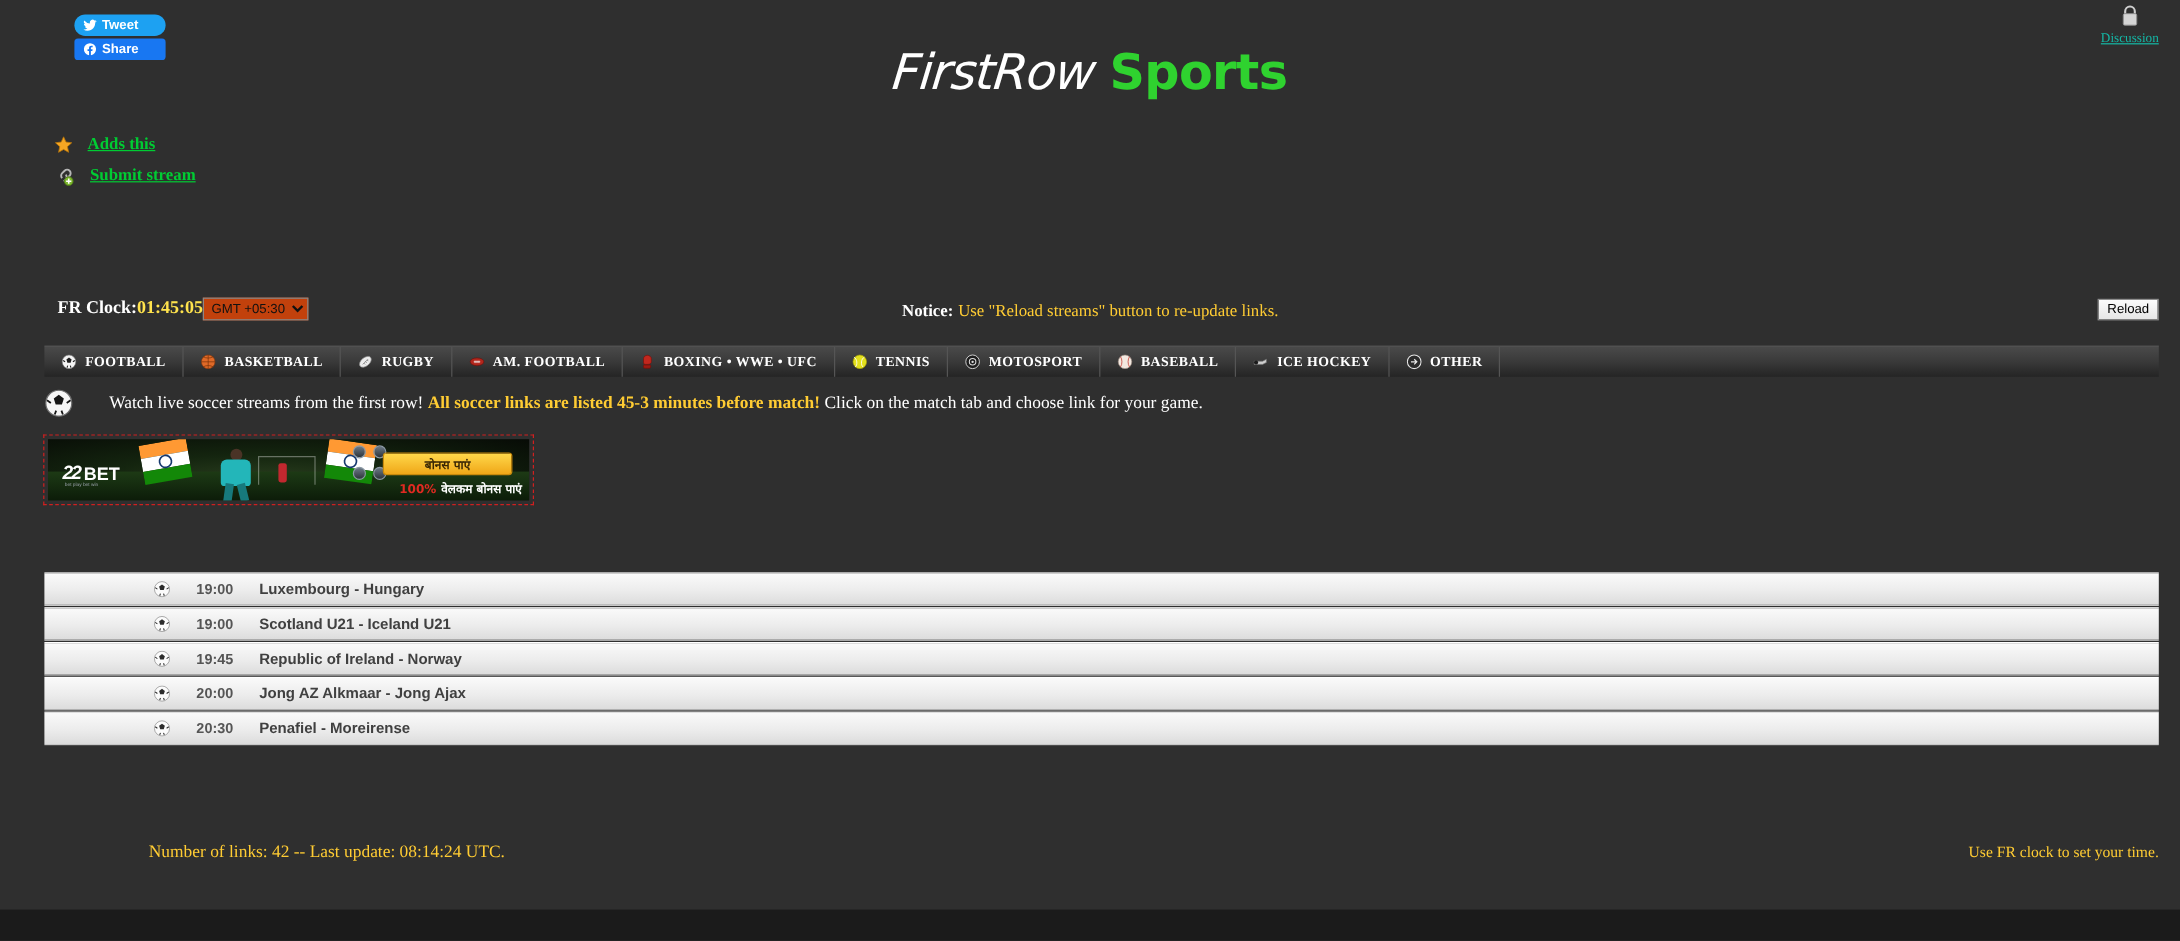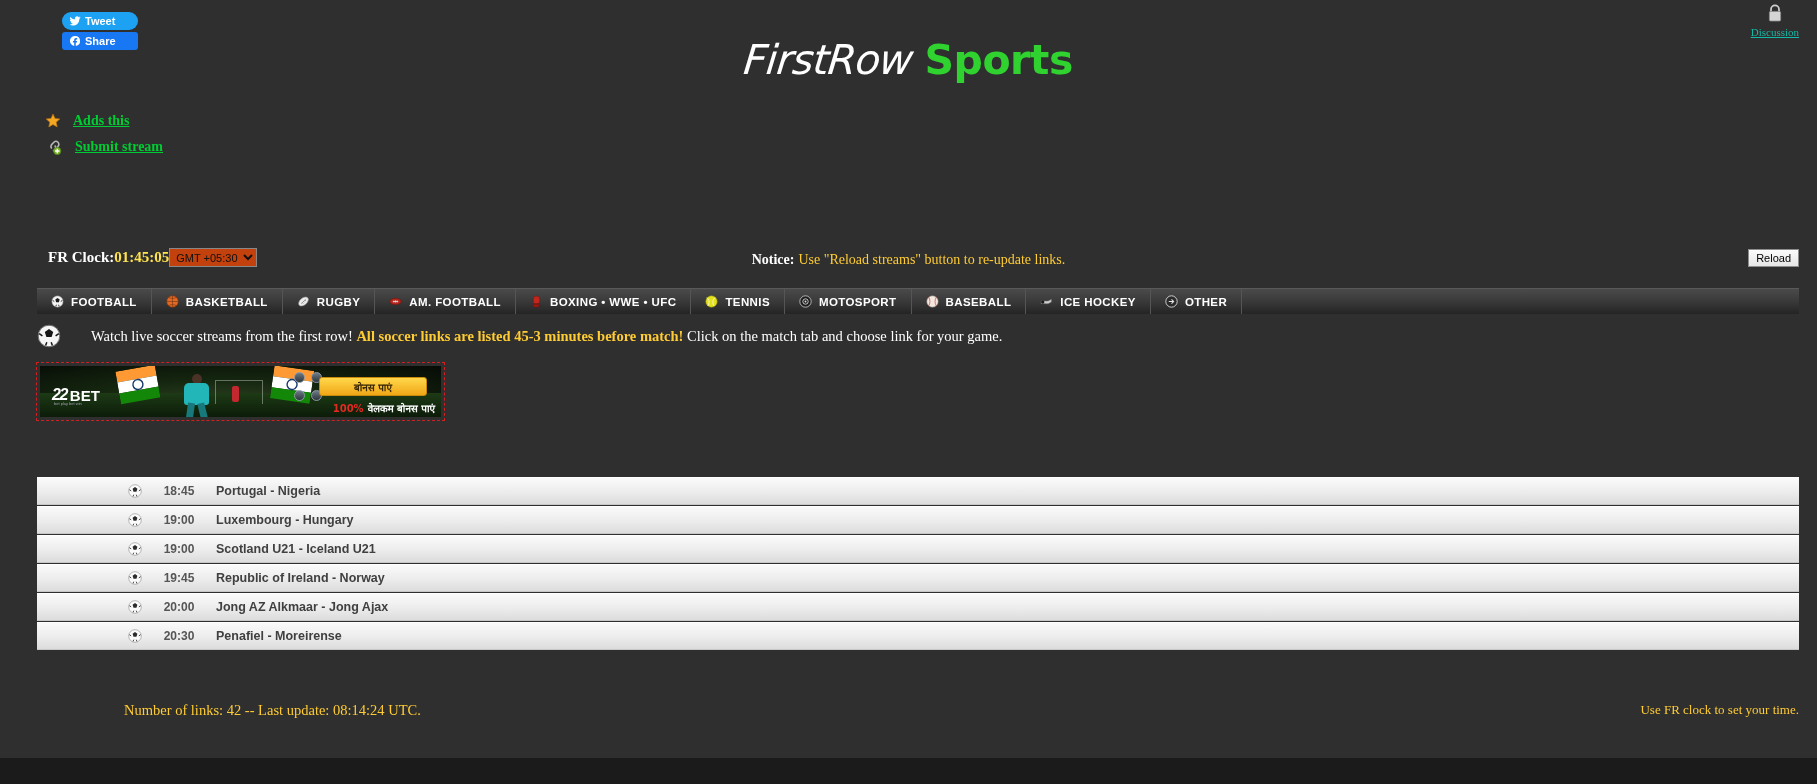--- a/index.html
+++ b/index.html
@@ -106,21 +106,21 @@
     background: linear-gradient(#4a4a4a, #3a3a3a 48%, #242424);
     border-top: 1px solid #595959;
     display: flex; align-items: stretch;
   }
   .tab {
     display: flex; align-items: center; gap: 7px;
     padding: 0 14px; cursor: pointer;
     border-right: 1px solid #555;
   }
   .tab .tlbl {
-    font-family: Liberation Sans, sans-serif;
+    font-family: Liberation Serif, serif;
     font-size: 11.5px; font-weight: bold; color: #fff;
     letter-spacing: 0.4px; white-space: nowrap;
   }
   .tab .tico { width: 13px; height: 13px; flex: 0 0 13px; }
   .tabfill { flex: 1 1 auto; }
 
   
   .introline {
     position: absolute; left: 37px; top: 320px; height: 32px;
     display: flex; align-items: center; gap: 30px;
@@ -456,76 +456,67 @@
       <div class="ad-sub">
         <span class="pc">100%</span>
         <span class="tx">वेलकम बोनस पाएं</span>
       </div>
     </div>
   </div>
 
   <div class="matchlist">
 
 
+
     <div class="mrow">
       <svg class="mball" viewBox="0 0 24 24">
         <circle cx="12" cy="12" r="10.8" fill="#fbfbfb" stroke="#8a8a8a"></circle>
         <path d="M12 5.2l4.1 3-1.6 4.9H9.4L7.9 8.2z" fill="#2b2b2b"></path>
         <path d="M2.3 9.7l3.1 2.1M21.7 9.7l-3.1 2.1M8.7 21.3l1.1-3M15.3 21.3l-1.1-3" stroke="#2b2b2b" stroke-width="1.5"></path>
       </svg>
-      <span class="mtime">18:45</span>
-      <span class="mteams">Portugal - Nigeria</span>
+      <span class="mtime">19:00</span>
+      <span class="mteams">Luxembourg - Hungary</span>
     </div>
 
     <div class="mrow">
       <svg class="mball" viewBox="0 0 24 24">
         <circle cx="12" cy="12" r="10.8" fill="#fbfbfb" stroke="#8a8a8a"></circle>
         <path d="M12 5.2l4.1 3-1.6 4.9H9.4L7.9 8.2z" fill="#2b2b2b"></path>
         <path d="M2.3 9.7l3.1 2.1M21.7 9.7l-3.1 2.1M8.7 21.3l1.1-3M15.3 21.3l-1.1-3" stroke="#2b2b2b" stroke-width="1.5"></path>
       </svg>
       <span class="mtime">19:00</span>
-      <span class="mteams">Luxembourg - Hungary</span>
+      <span class="mteams">Scotland U21 - Iceland U21</span>
     </div>
 
     <div class="mrow">
       <svg class="mball" viewBox="0 0 24 24">
         <circle cx="12" cy="12" r="10.8" fill="#fbfbfb" stroke="#8a8a8a"></circle>
         <path d="M12 5.2l4.1 3-1.6 4.9H9.4L7.9 8.2z" fill="#2b2b2b"></path>
         <path d="M2.3 9.7l3.1 2.1M21.7 9.7l-3.1 2.1M8.7 21.3l1.1-3M15.3 21.3l-1.1-3" stroke="#2b2b2b" stroke-width="1.5"></path>
       </svg>
-      <span class="mtime">19:00</span>
-      <span class="mteams">Scotland U21 - Iceland U21</span>
+      <span class="mtime">19:45</span>
+      <span class="mteams">Republic of Ireland - Norway</span>
     </div>
 
     <div class="mrow">
       <svg class="mball" viewBox="0 0 24 24">
         <circle cx="12" cy="12" r="10.8" fill="#fbfbfb" stroke="#8a8a8a"></circle>
         <path d="M12 5.2l4.1 3-1.6 4.9H9.4L7.9 8.2z" fill="#2b2b2b"></path>
         <path d="M2.3 9.7l3.1 2.1M21.7 9.7l-3.1 2.1M8.7 21.3l1.1-3M15.3 21.3l-1.1-3" stroke="#2b2b2b" stroke-width="1.5"></path>
       </svg>
-      <span class="mtime">19:45</span>
-      <span class="mteams">Republic of Ireland - Norway</span>
+      <span class="mtime">20:00</span>
+      <span class="mteams">Jong AZ Alkmaar - Jong Ajax</span>
     </div>
 
     <div class="mrow">
       <svg class="mball" viewBox="0 0 24 24">
         <circle cx="12" cy="12" r="10.8" fill="#fbfbfb" stroke="#8a8a8a"></circle>
         <path d="M12 5.2l4.1 3-1.6 4.9H9.4L7.9 8.2z" fill="#2b2b2b"></path>
         <path d="M2.3 9.7l3.1 2.1M21.7 9.7l-3.1 2.1M8.7 21.3l1.1-3M15.3 21.3l-1.1-3" stroke="#2b2b2b" stroke-width="1.5"></path>
       </svg>
-      <span class="mtime">20:00</span>
-      <span class="mteams">Jong AZ Alkmaar - Jong Ajax</span>
-    </div>
-
-    <div class="mrow">
-      <svg class="mball" viewBox="0 0 24 24">
-        <circle cx="12" cy="12" r="10.8" fill="#fbfbfb" stroke="#8a8a8a"></circle>
-        <path d="M12 5.2l4.1 3-1.6 4.9H9.4L7.9 8.2z" fill="#2b2b2b"></path>
-        <path d="M2.3 9.7l3.1 2.1M21.7 9.7l-3.1 2.1M8.7 21.3l1.1-3M15.3 21.3l-1.1-3" stroke="#2b2b2b" stroke-width="1.5"></path>
-      </svg>
       <span class="mtime">20:30</span>
       <span class="mteams">Penafiel - Moreirense</span>
     </div>
 
   </div>
 
   <div class="footer">
     <span class="foot-left">Number of links: 42 -- Last update: 08:14:24 UTC.</span>
     <span class="foot-right">Use FR clock to set your time.</span>
   </div>

